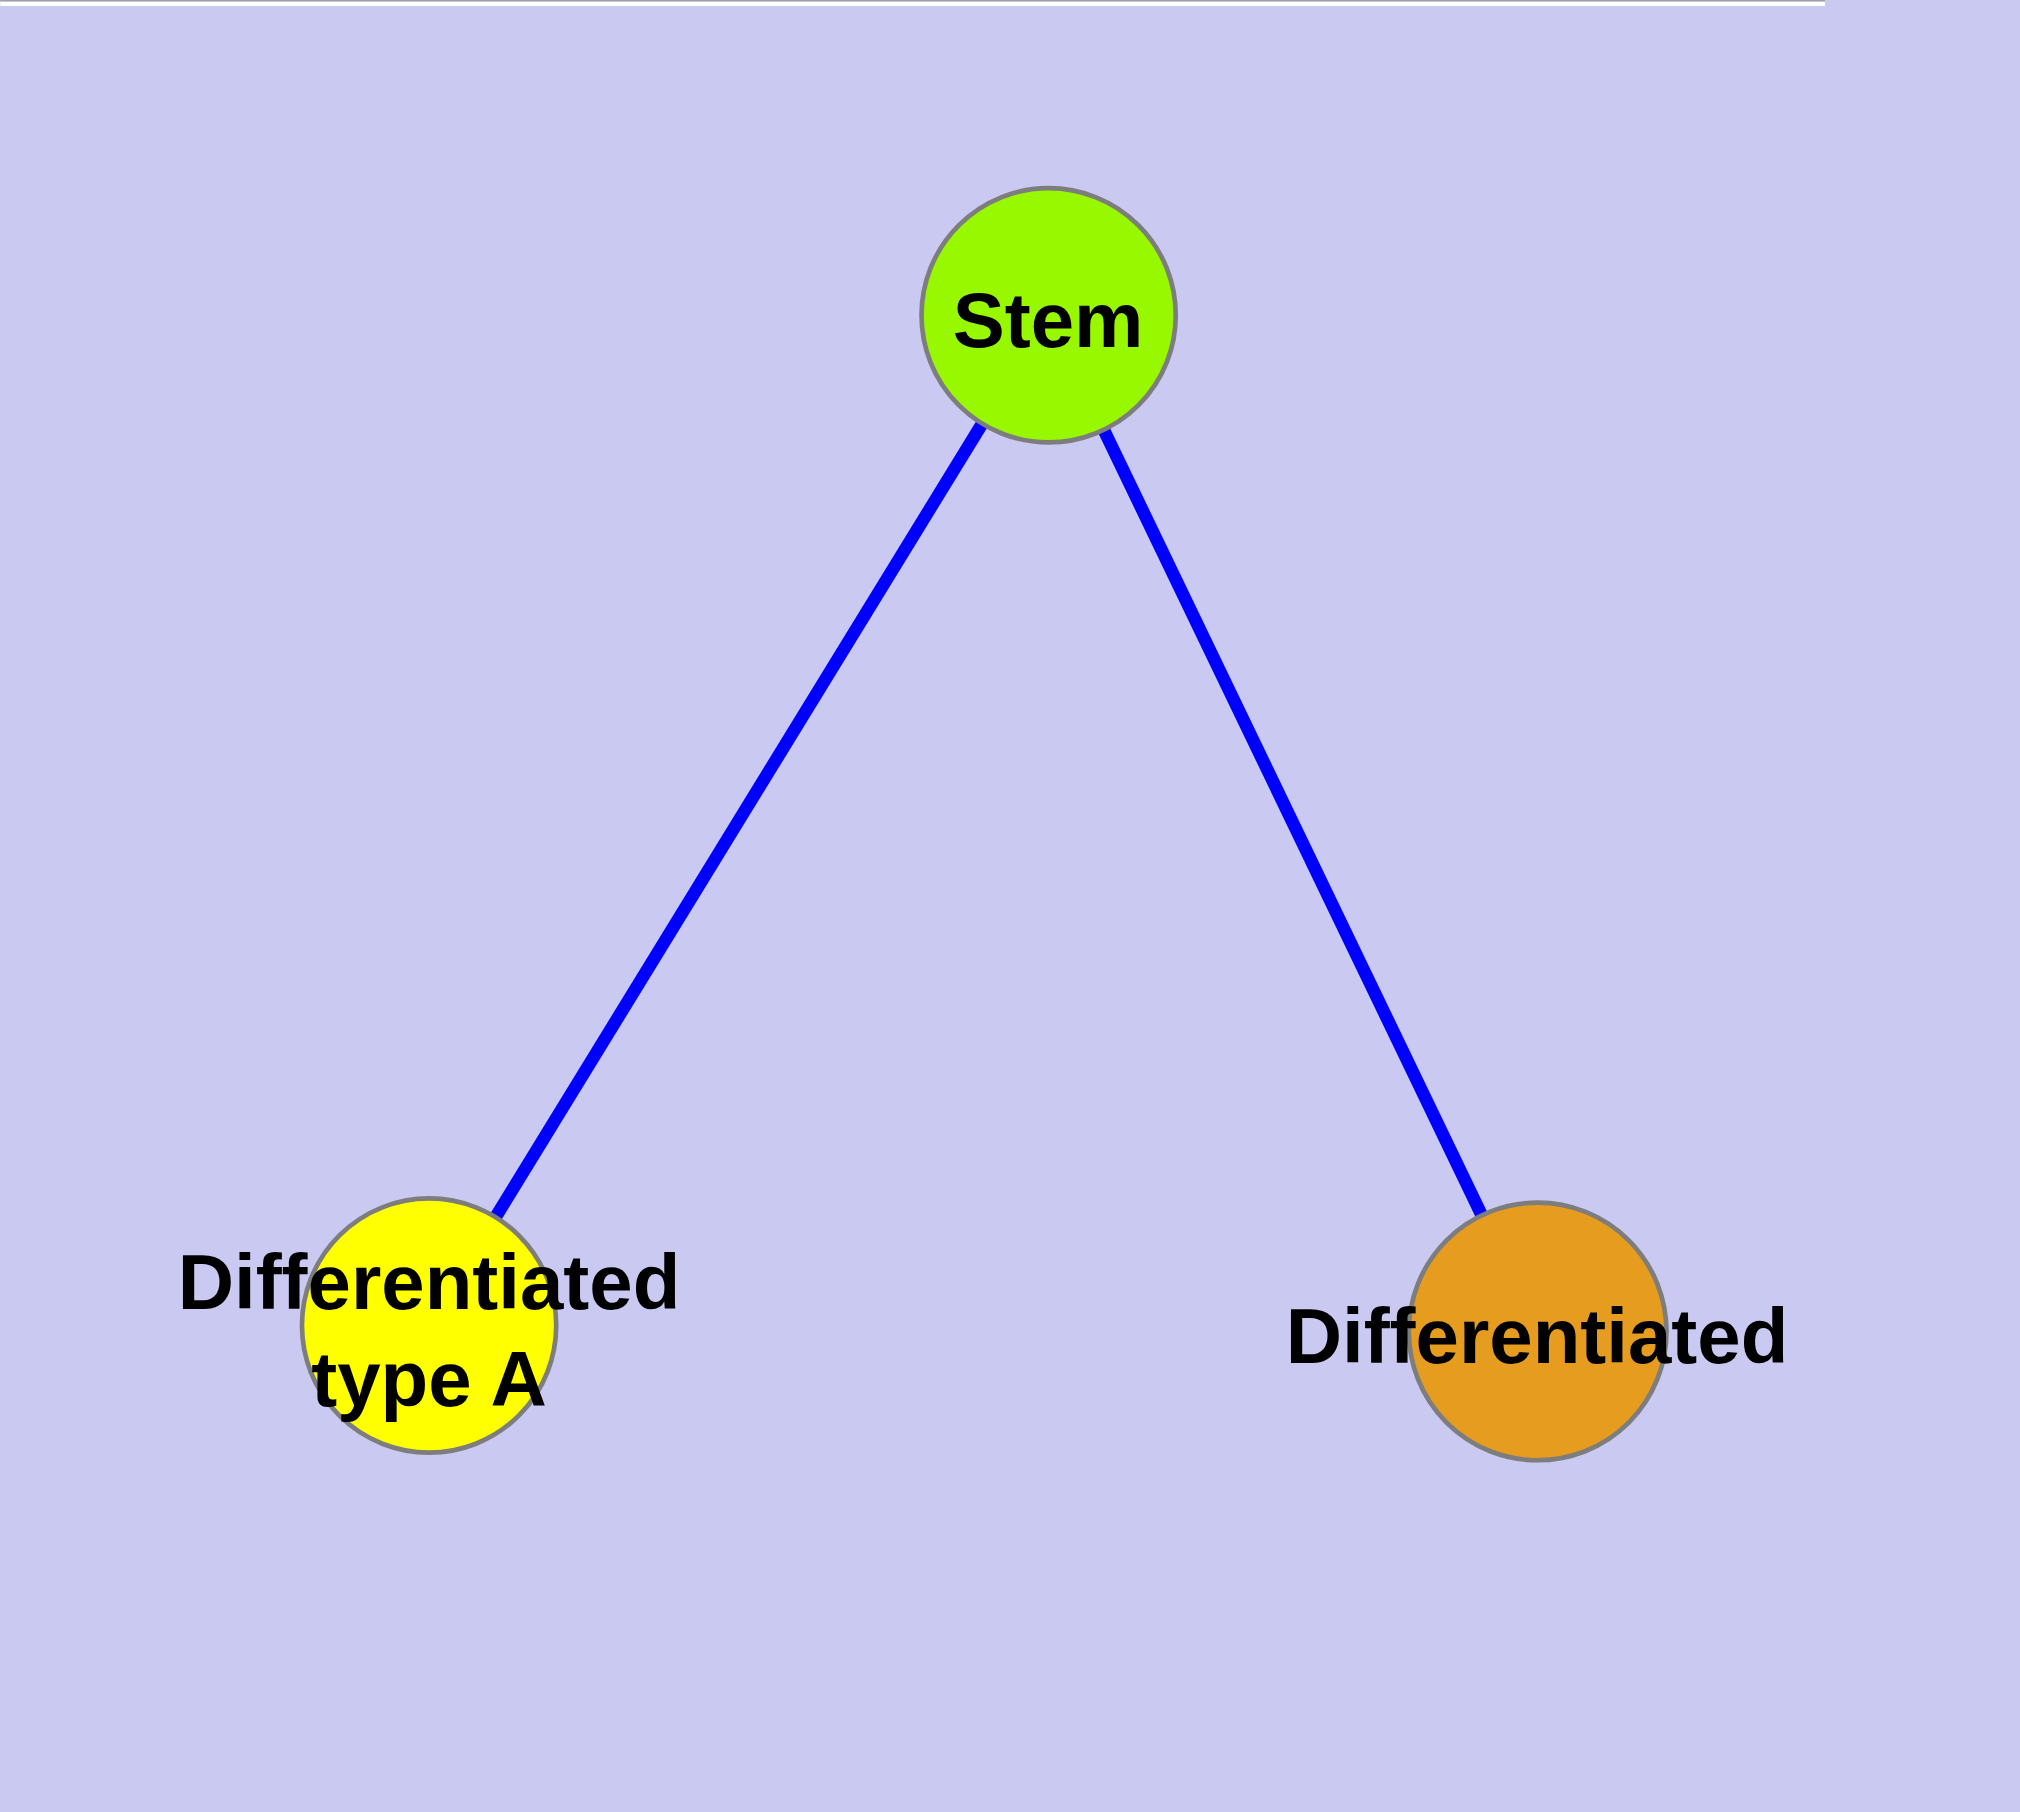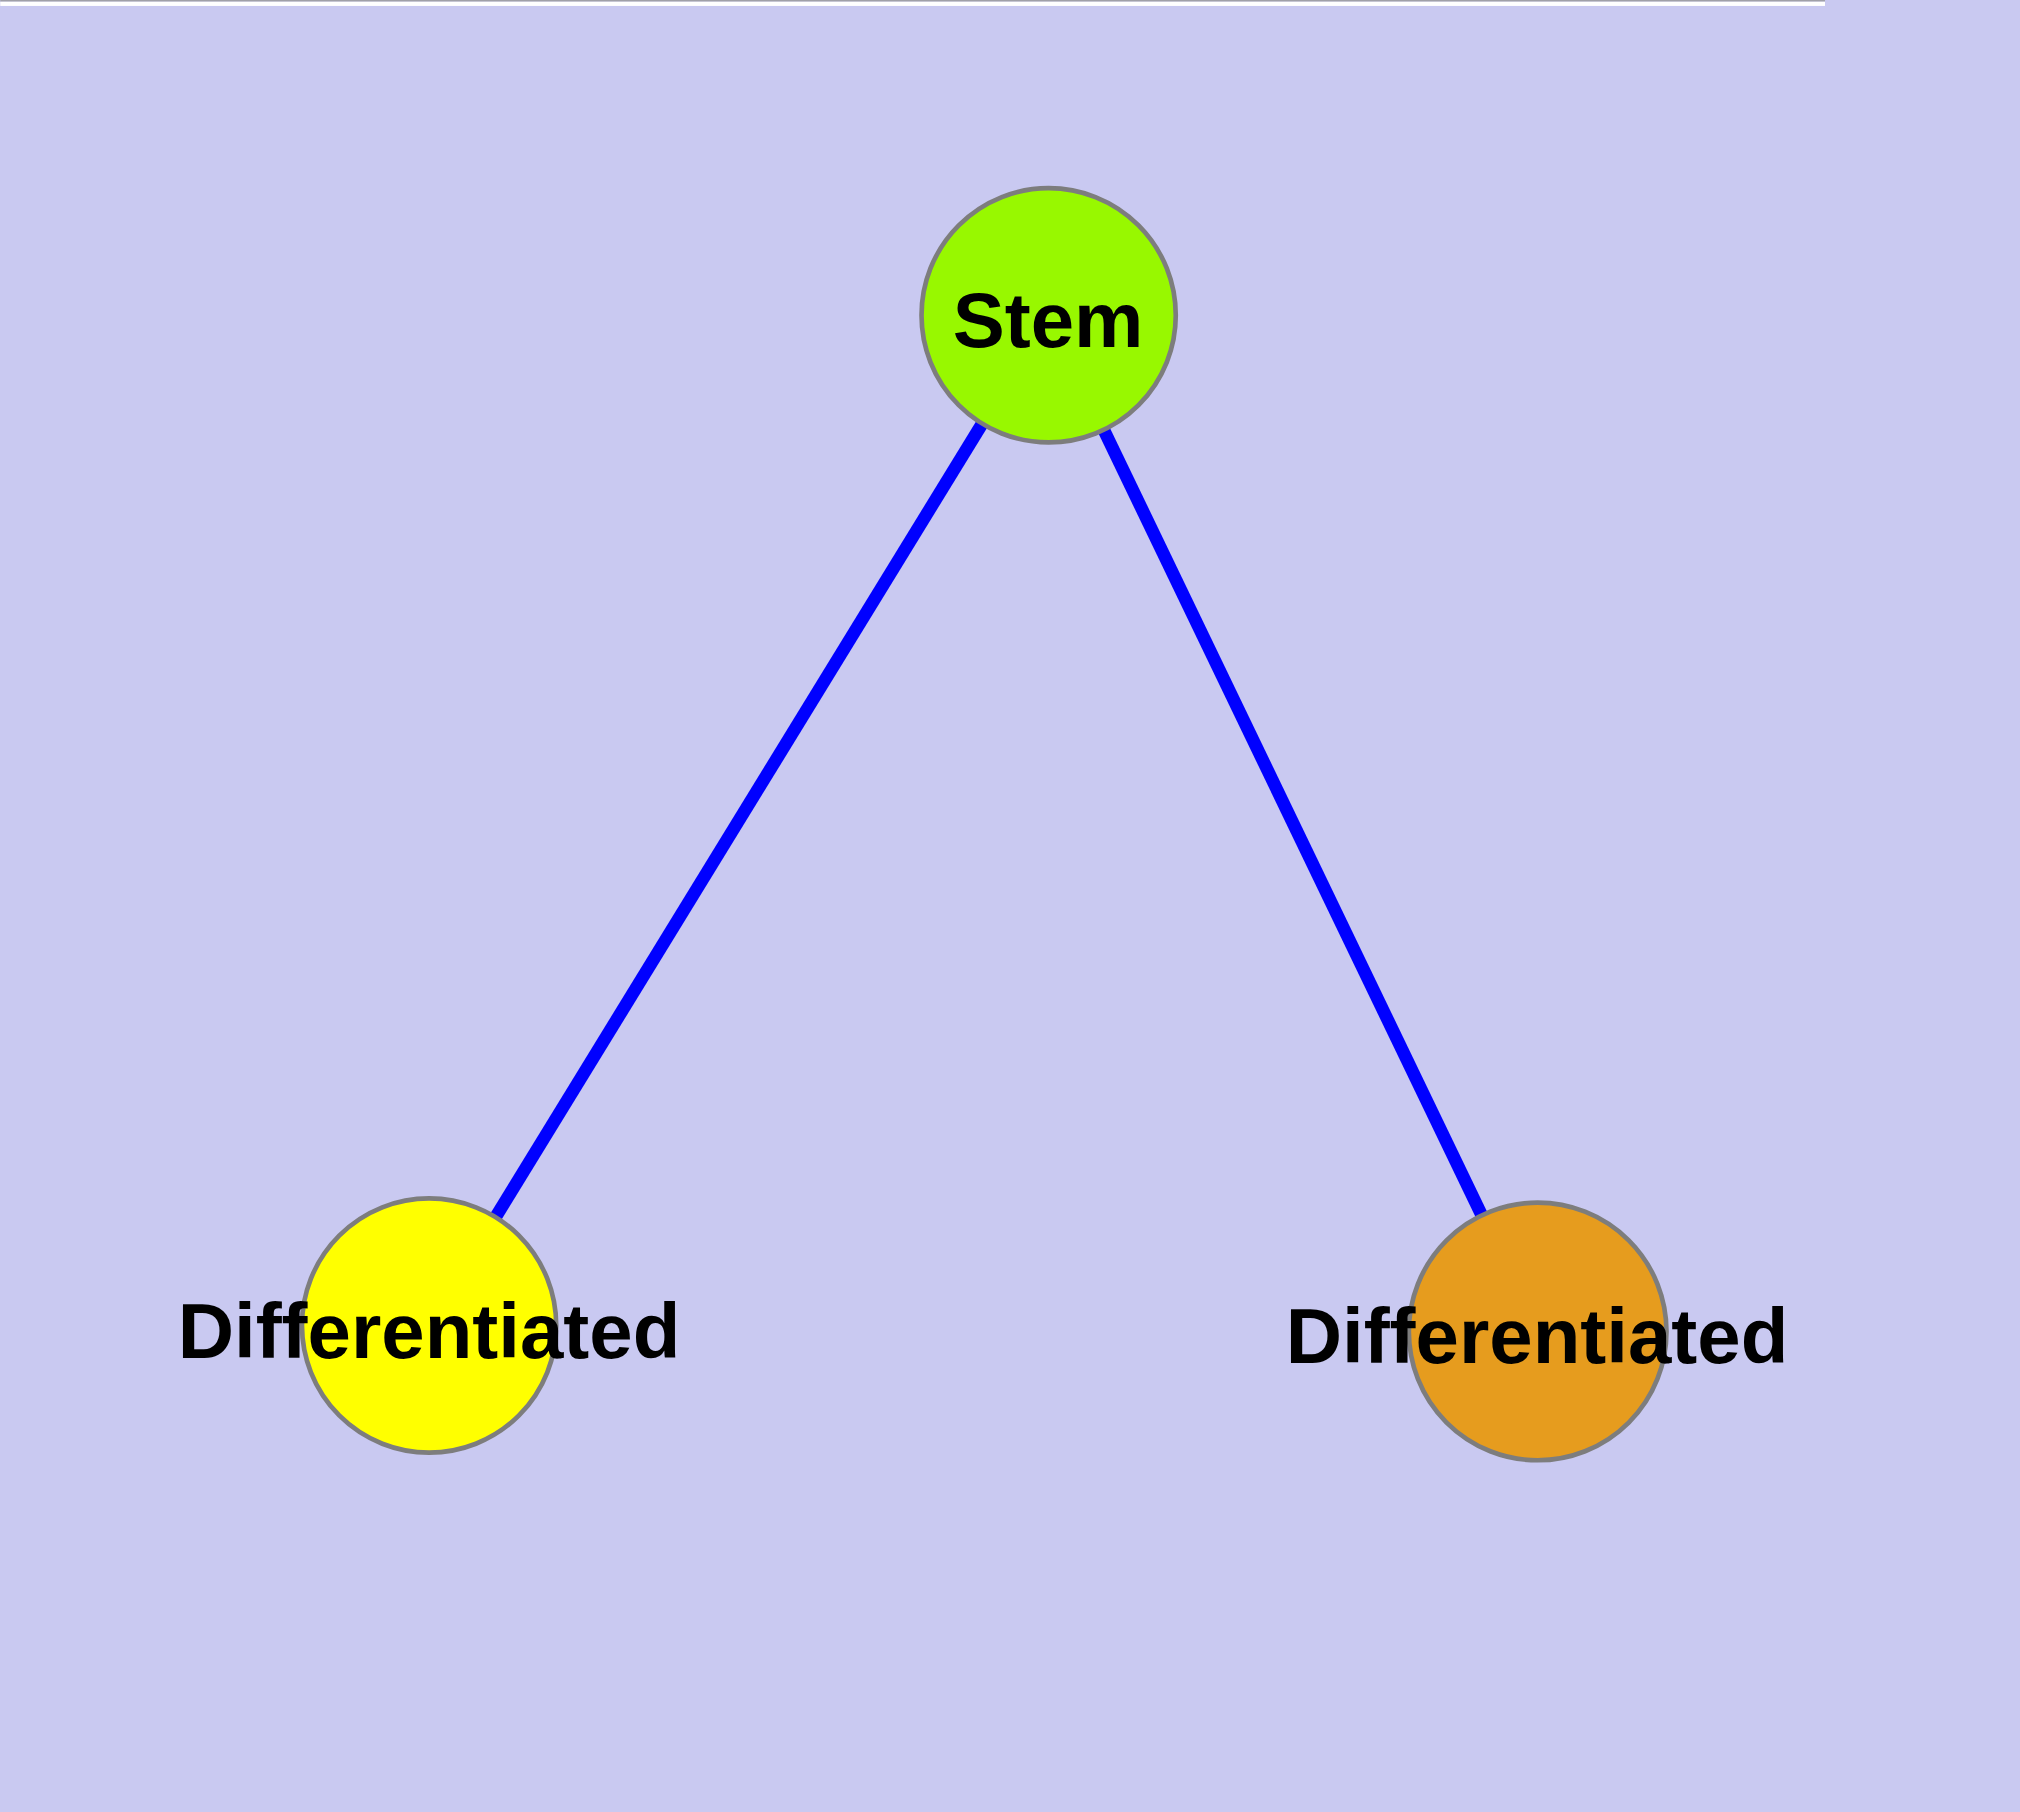--- a/index.html
+++ b/index.html
@@ -45,20 +45,21 @@
     <circle cx="506" cy="1564" r="150" fill="#FFFF00" stroke="#7D7D7D" stroke-width="5.5"></circle>
     <circle cx="1814" cy="1571" r="152" fill="#E69C1E" stroke="#7D7D7D" stroke-width="5.5"></circle>
   </svg>
 
   <div class="node-label" style="left: 1048px; top: 315px;">
     <span>Stem</span>
   </div>
 
   <div class="node-label" style="left: 429px; top: 1326px;">
     <span>Differentiated</span>
+    <span>type A</span>
   </div>
 
   <div class="node-label" style="left: 1537px; top: 1331px;">
     <span>Differentiated</span>
   </div>
 
 </div>
 
 
 </body></html>

